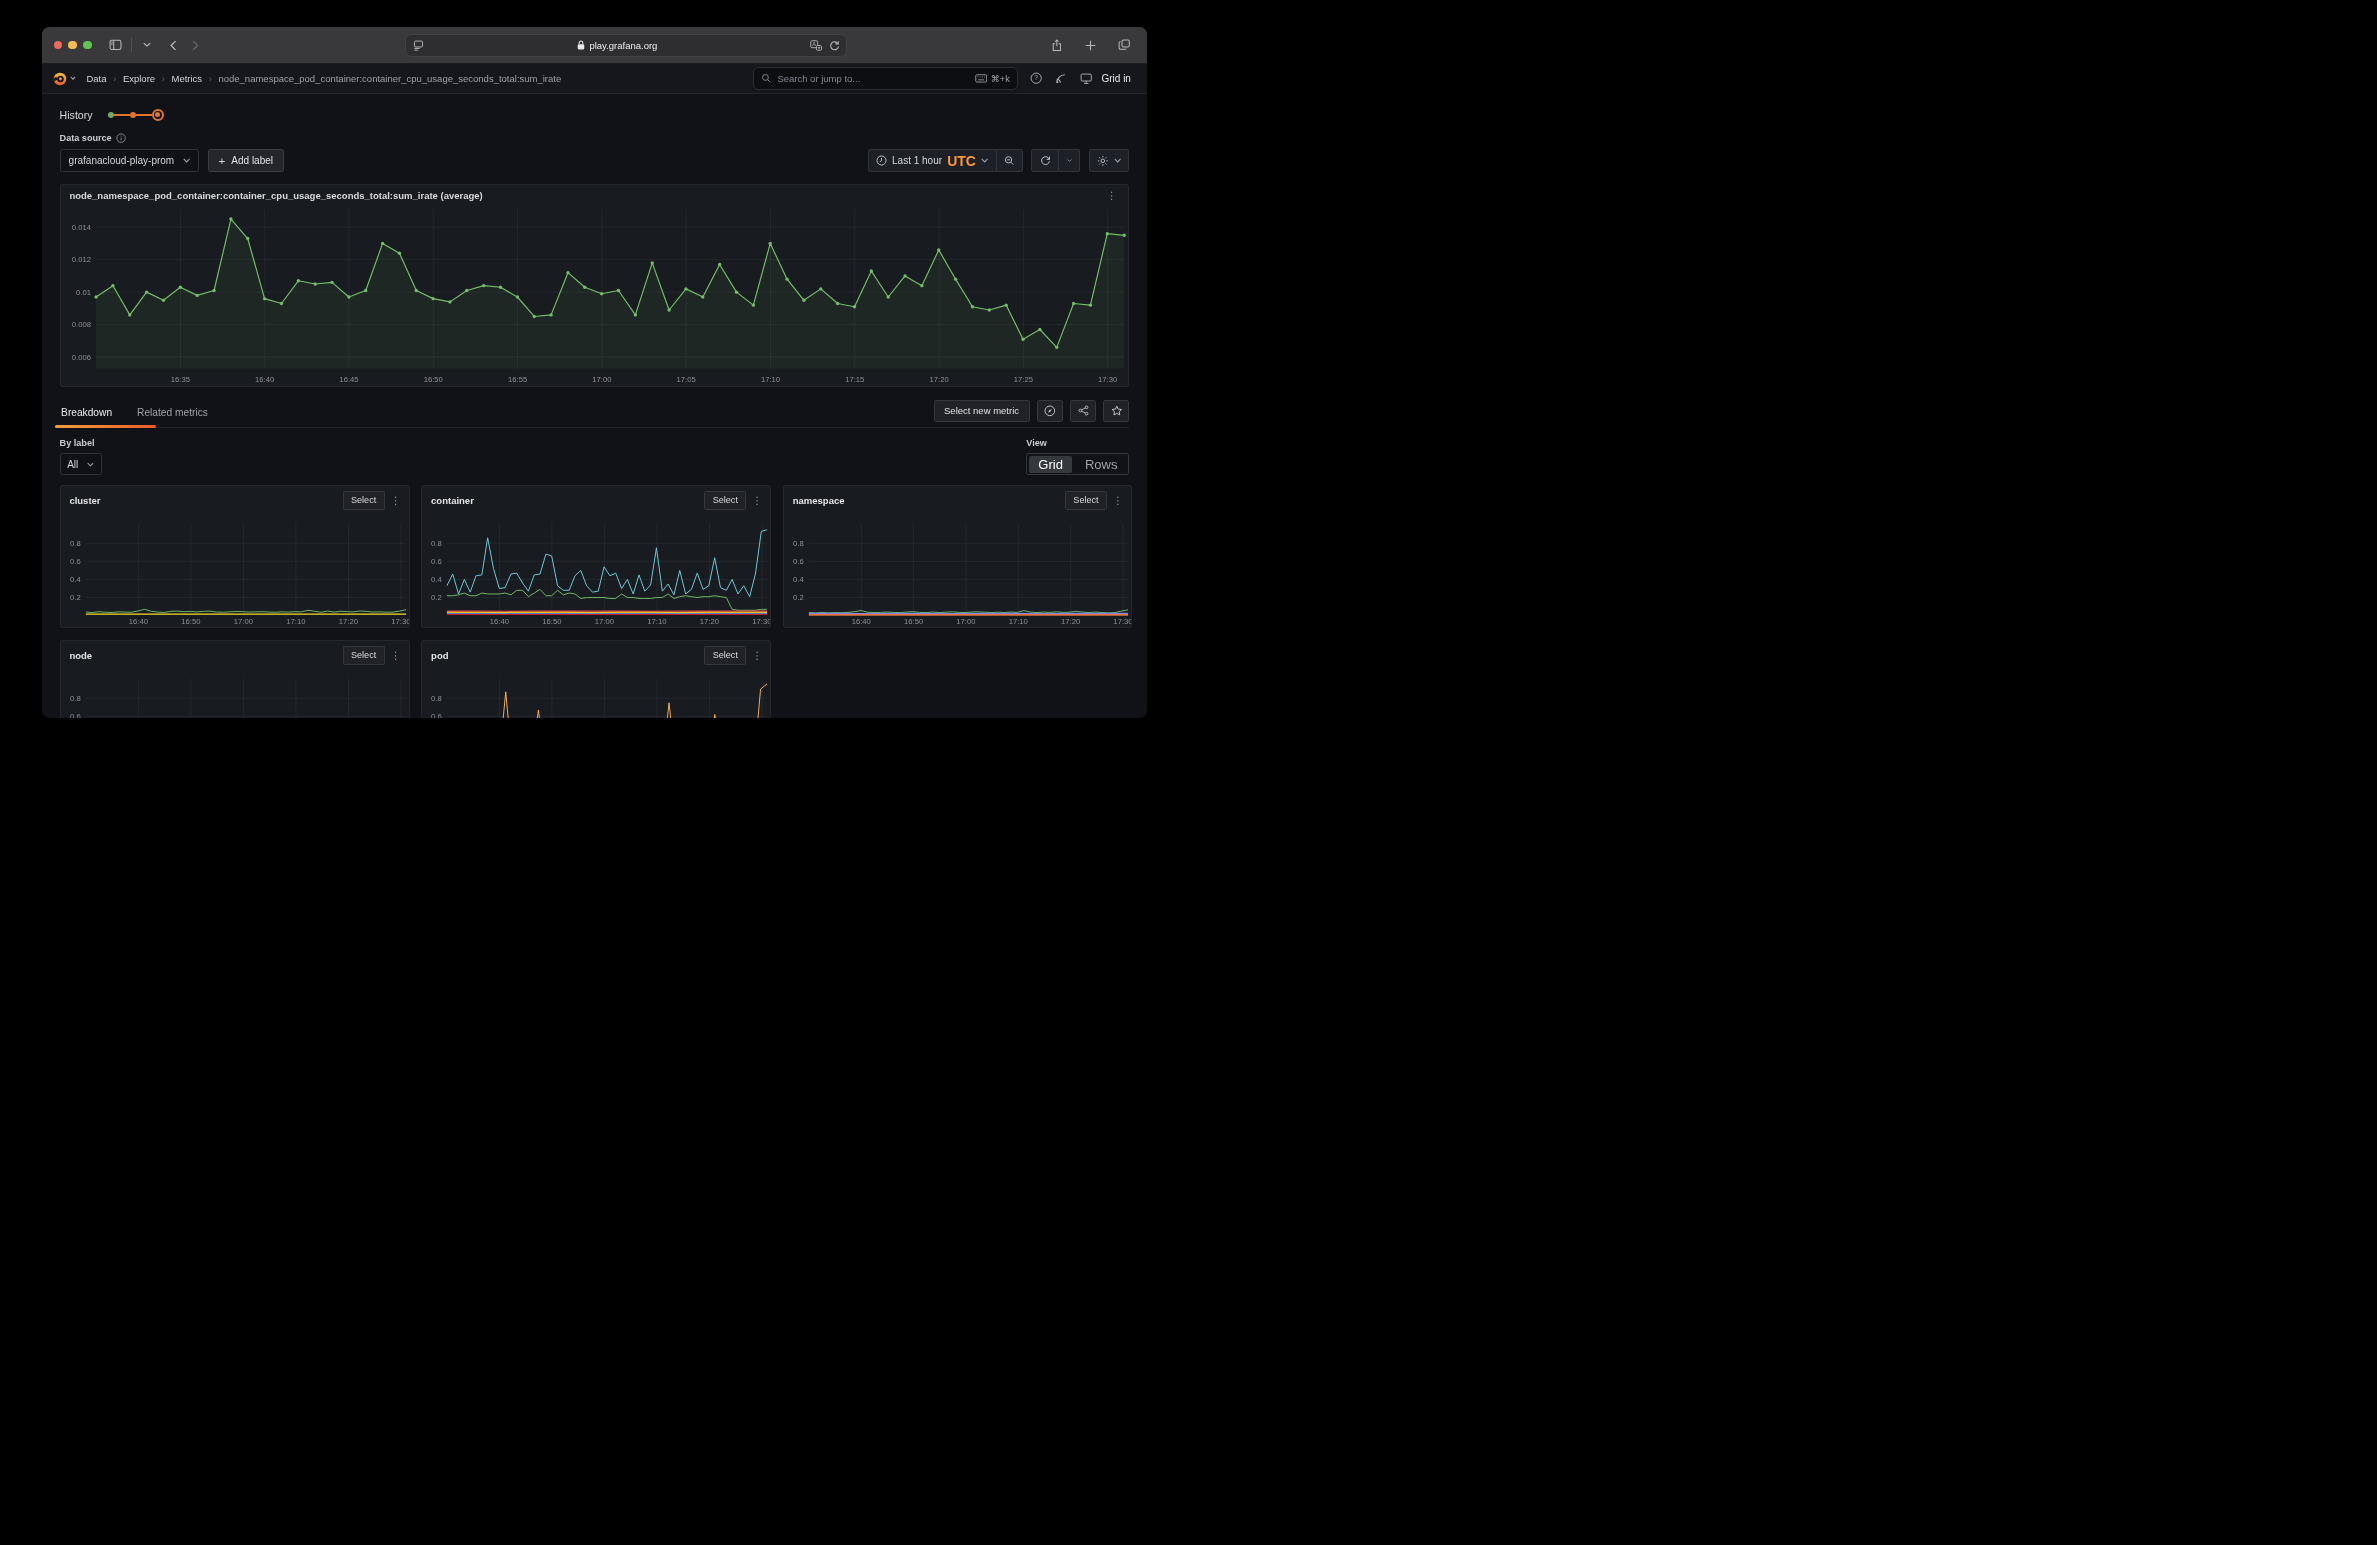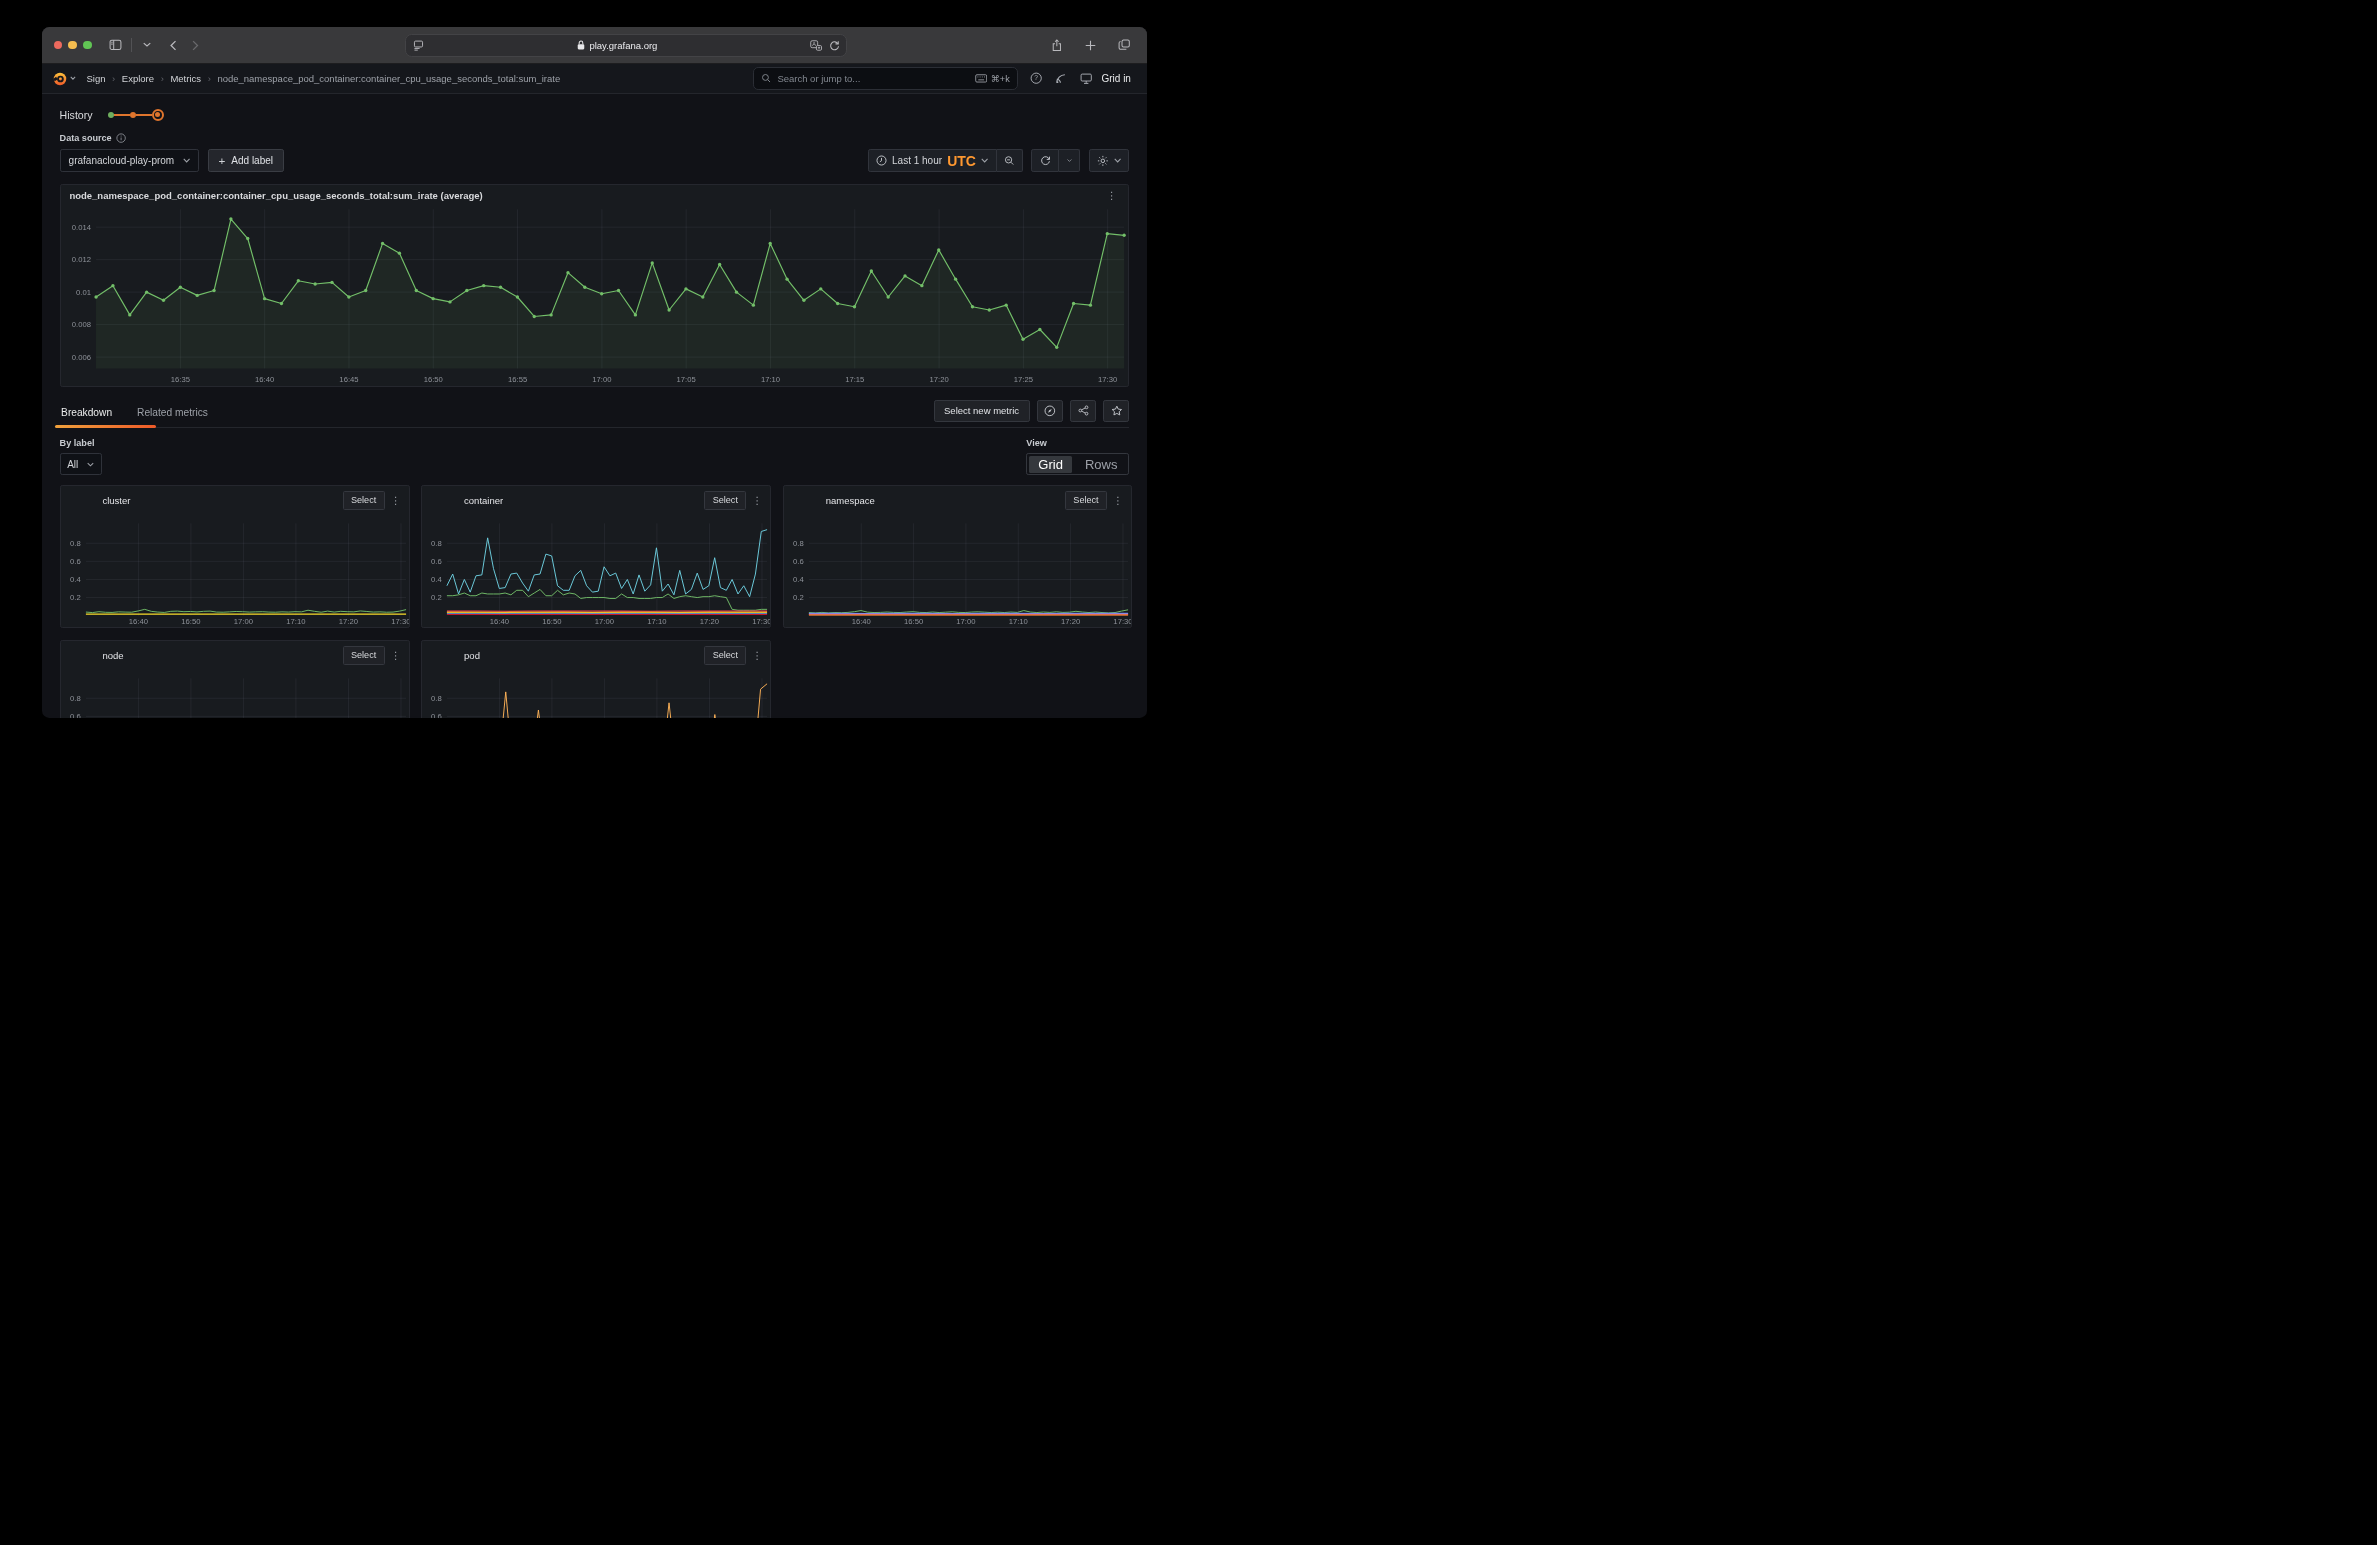--- a/index.html
+++ b/index.html
@@ -96,21 +96,21 @@
   .all-select { height:22px; width:42px; padding:0 6.6px; justify-content:space-between; }
   .view-block { margin-left:auto; }
   .toggle { display:flex; height:22px; border:0.7px solid #34373e; border-radius:2.2px; }
   .opt { display:flex; align-items:center; padding:0 11px; font-size:13px; color:#9da1a8; }
   .opt.active { background:#35383d; color:#fff; border-radius:1.5px; margin:1.5px; padding:0 9.5px; }
 
   .grid { display:grid; grid-template-columns:repeat(3,1fr); gap:11.7px; margin-top:10.2px; }
   .mini-panel { height:143px; background:#181b1f; border:0.7px solid #25272e; border-radius:2.2px;
                 display:flex; flex-direction:column; }
   .mini-head { display:flex; align-items:center; gap:5.9px; padding:4.4px 5.1px 0 8.8px; }
-  .mini-title { font-size:9.5px; font-weight:normal; color:#e4e5e8;margin-left:33px; }
+  .mini-title { font-size:9.5px; font-weight:bold; color:#e4e5e8; }
   .mini-actions { margin-left:auto; display:flex; align-items:center; gap:3.7px; }
   .select-btn { height:19px; background:#202227; border:0.7px solid #34373e; border-radius:1.5px;
                 padding:0 7.3px; font-size:9.1px; color:#d9dbde; display:flex; align-items:center; }
   .mini-chart { flex:1; }
 
   svg.chart { display:block; font-family:"Liberation Sans", sans-serif; }
   svg text.axis { fill:#8e9299; font-size:10.5px; }
   .ic { display:block; }
 </style>
 </head>
@@ -211,21 +211,21 @@
         <circle cx="11" cy="11" r="8.6" fill="url(#glg)"></circle>
         <circle cx="11.6" cy="11" r="4.6" fill="#15171c"></circle>
         <circle cx="11.6" cy="11" r="2" fill="url(#glg)"></circle>
         <rect x="2" y="9.5" width="5" height="4" fill="#15171c" transform="rotate(-35 4 11)"></rect>
       </svg>
       <svg class="ic" width="5.9" height="4.4" viewBox="0 0 8 6" fill="none" stroke="#9da1a8" stroke-width="1.4">
           <polyline points="1,1.2 4,4.4 7,1.2"></polyline>
         </svg>
     </span>
     <div class="crumbs">
-      <span>Sign</span>
+      <span>Data</span>
       <span class="crumb-sep">›</span>
       <span>Explore</span>
       <span class="crumb-sep">›</span>
       <span>Metrics</span>
       <span class="crumb-sep">›</span>
       <span class="crumb-last">node_namespace_pod_container:container_cpu_usage_seconds_total:sum_irate</span>
     </div>
     <div class="search-box">
       <svg class="ic" width="10.2" height="10.2" viewBox="0 0 16 16" fill="none" stroke="currentColor" stroke-width="1.5">
         <circle cx="7" cy="7" r="4.6"></circle>

